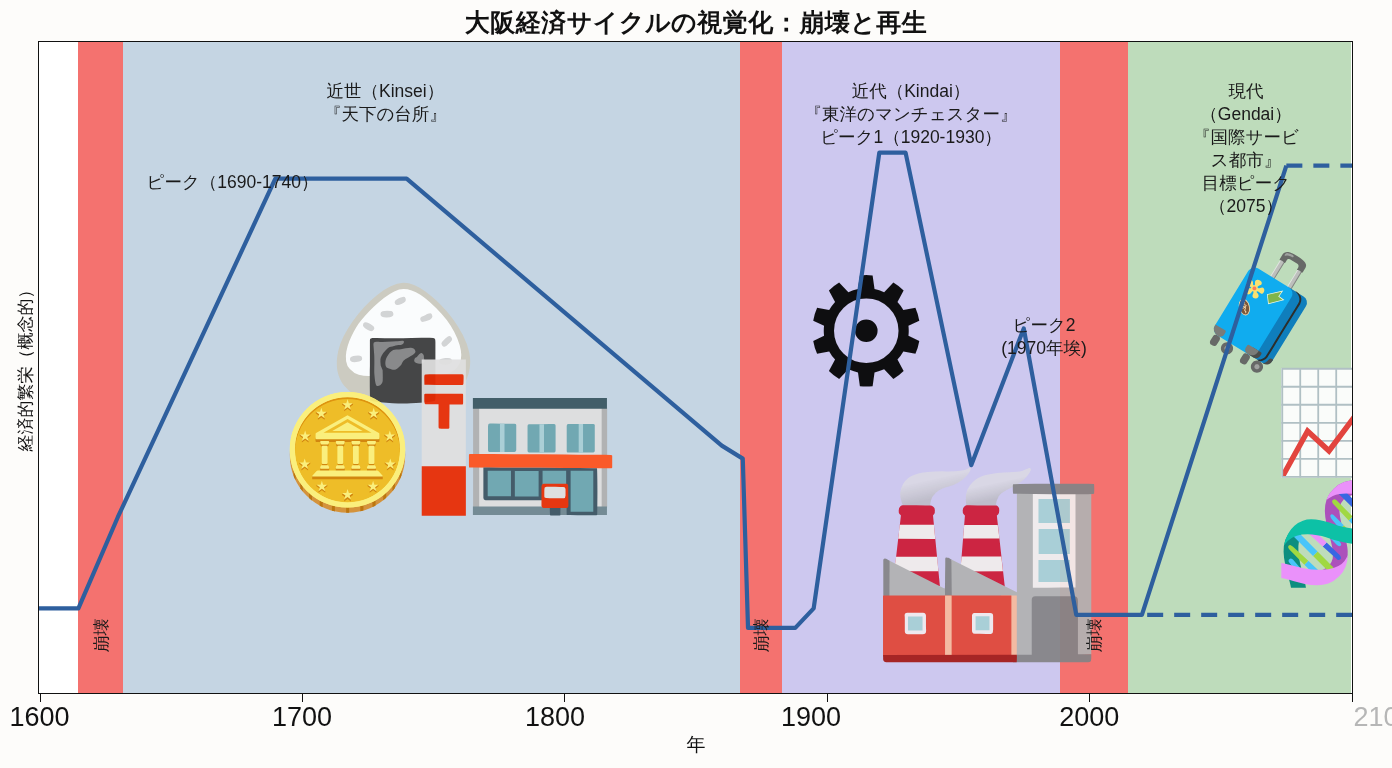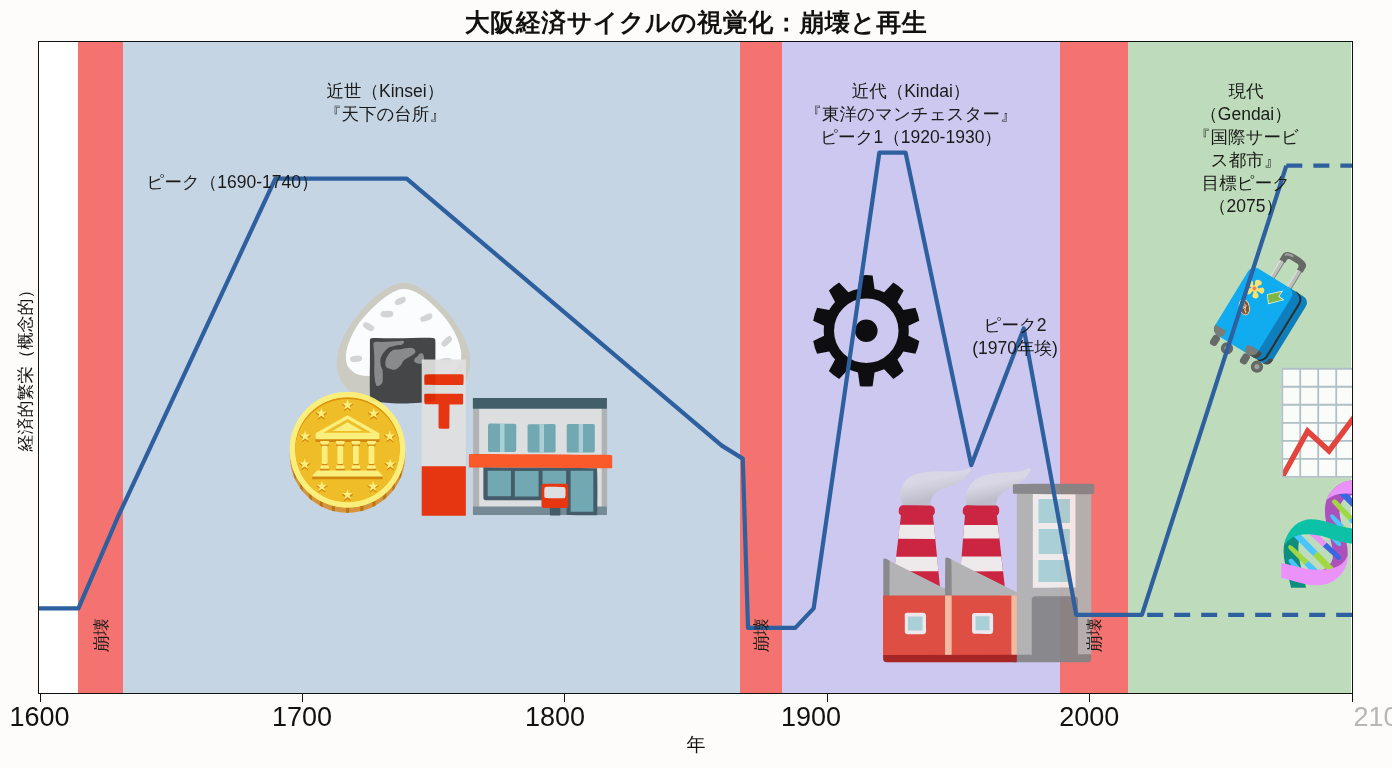--- a/index.html
+++ b/index.html
@@ -114,21 +114,21 @@
         <polyline points="1246.40,123.50 1312.00,123.50" fill="none" stroke="#2E5F9E" stroke-width="4.2" stroke-linejoin="round" stroke-linecap="butt" vector-effect="non-scaling-stroke" stroke-dasharray="16,11"></polyline>
         <polyline points="1107.33,572.00 1312.00,572.00" fill="none" stroke="#2E5F9E" stroke-width="4.2" stroke-linejoin="round" stroke-linecap="butt" vector-effect="non-scaling-stroke" stroke-dasharray="16,11"></polyline>
       </svg>
     <div id="annotations">
         <div class="ann center" style="top: 37.5px; left: 346.368px;">近世（Kinsei）
 『天下の台所』</div>
         <div class="ann right" style="top: 128.5px; left: 4px; width: 275.52px;">ピーク（1690-1740）</div>
         <div class="ann center" style="top: 37.5px; left: 872px;">近代（Kindai）
 『東洋のマンチェスター』
 ピーク1（1920-1930）</div>
-        <div class="ann center" style="top: 271.5px; left: 976px;">ピーク2
+        <div class="ann center" style="top: 271.5px; left: 1005px;">ピーク2
 (1970年埃)</div>
         <div class="ann center" style="top: 37.5px; left: 1207.04px;">現代（Gendai）
 『国際サービス都市』
 目標ピーク（2075）</div>
       </div>
     <div id="crashlabels">
         <div class="crash-label" style="left: 31.664px; top: 582px; width: 60px; text-align: center;">崩壊</div>
         <div class="crash-label" style="left: 691.6px; top: 582px; width: 60px; text-align: center;">崩壊</div>
         <div class="crash-label" style="left: 1024.85px; top: 582px; width: 60px; text-align: center;">崩壊</div>
       </div>

